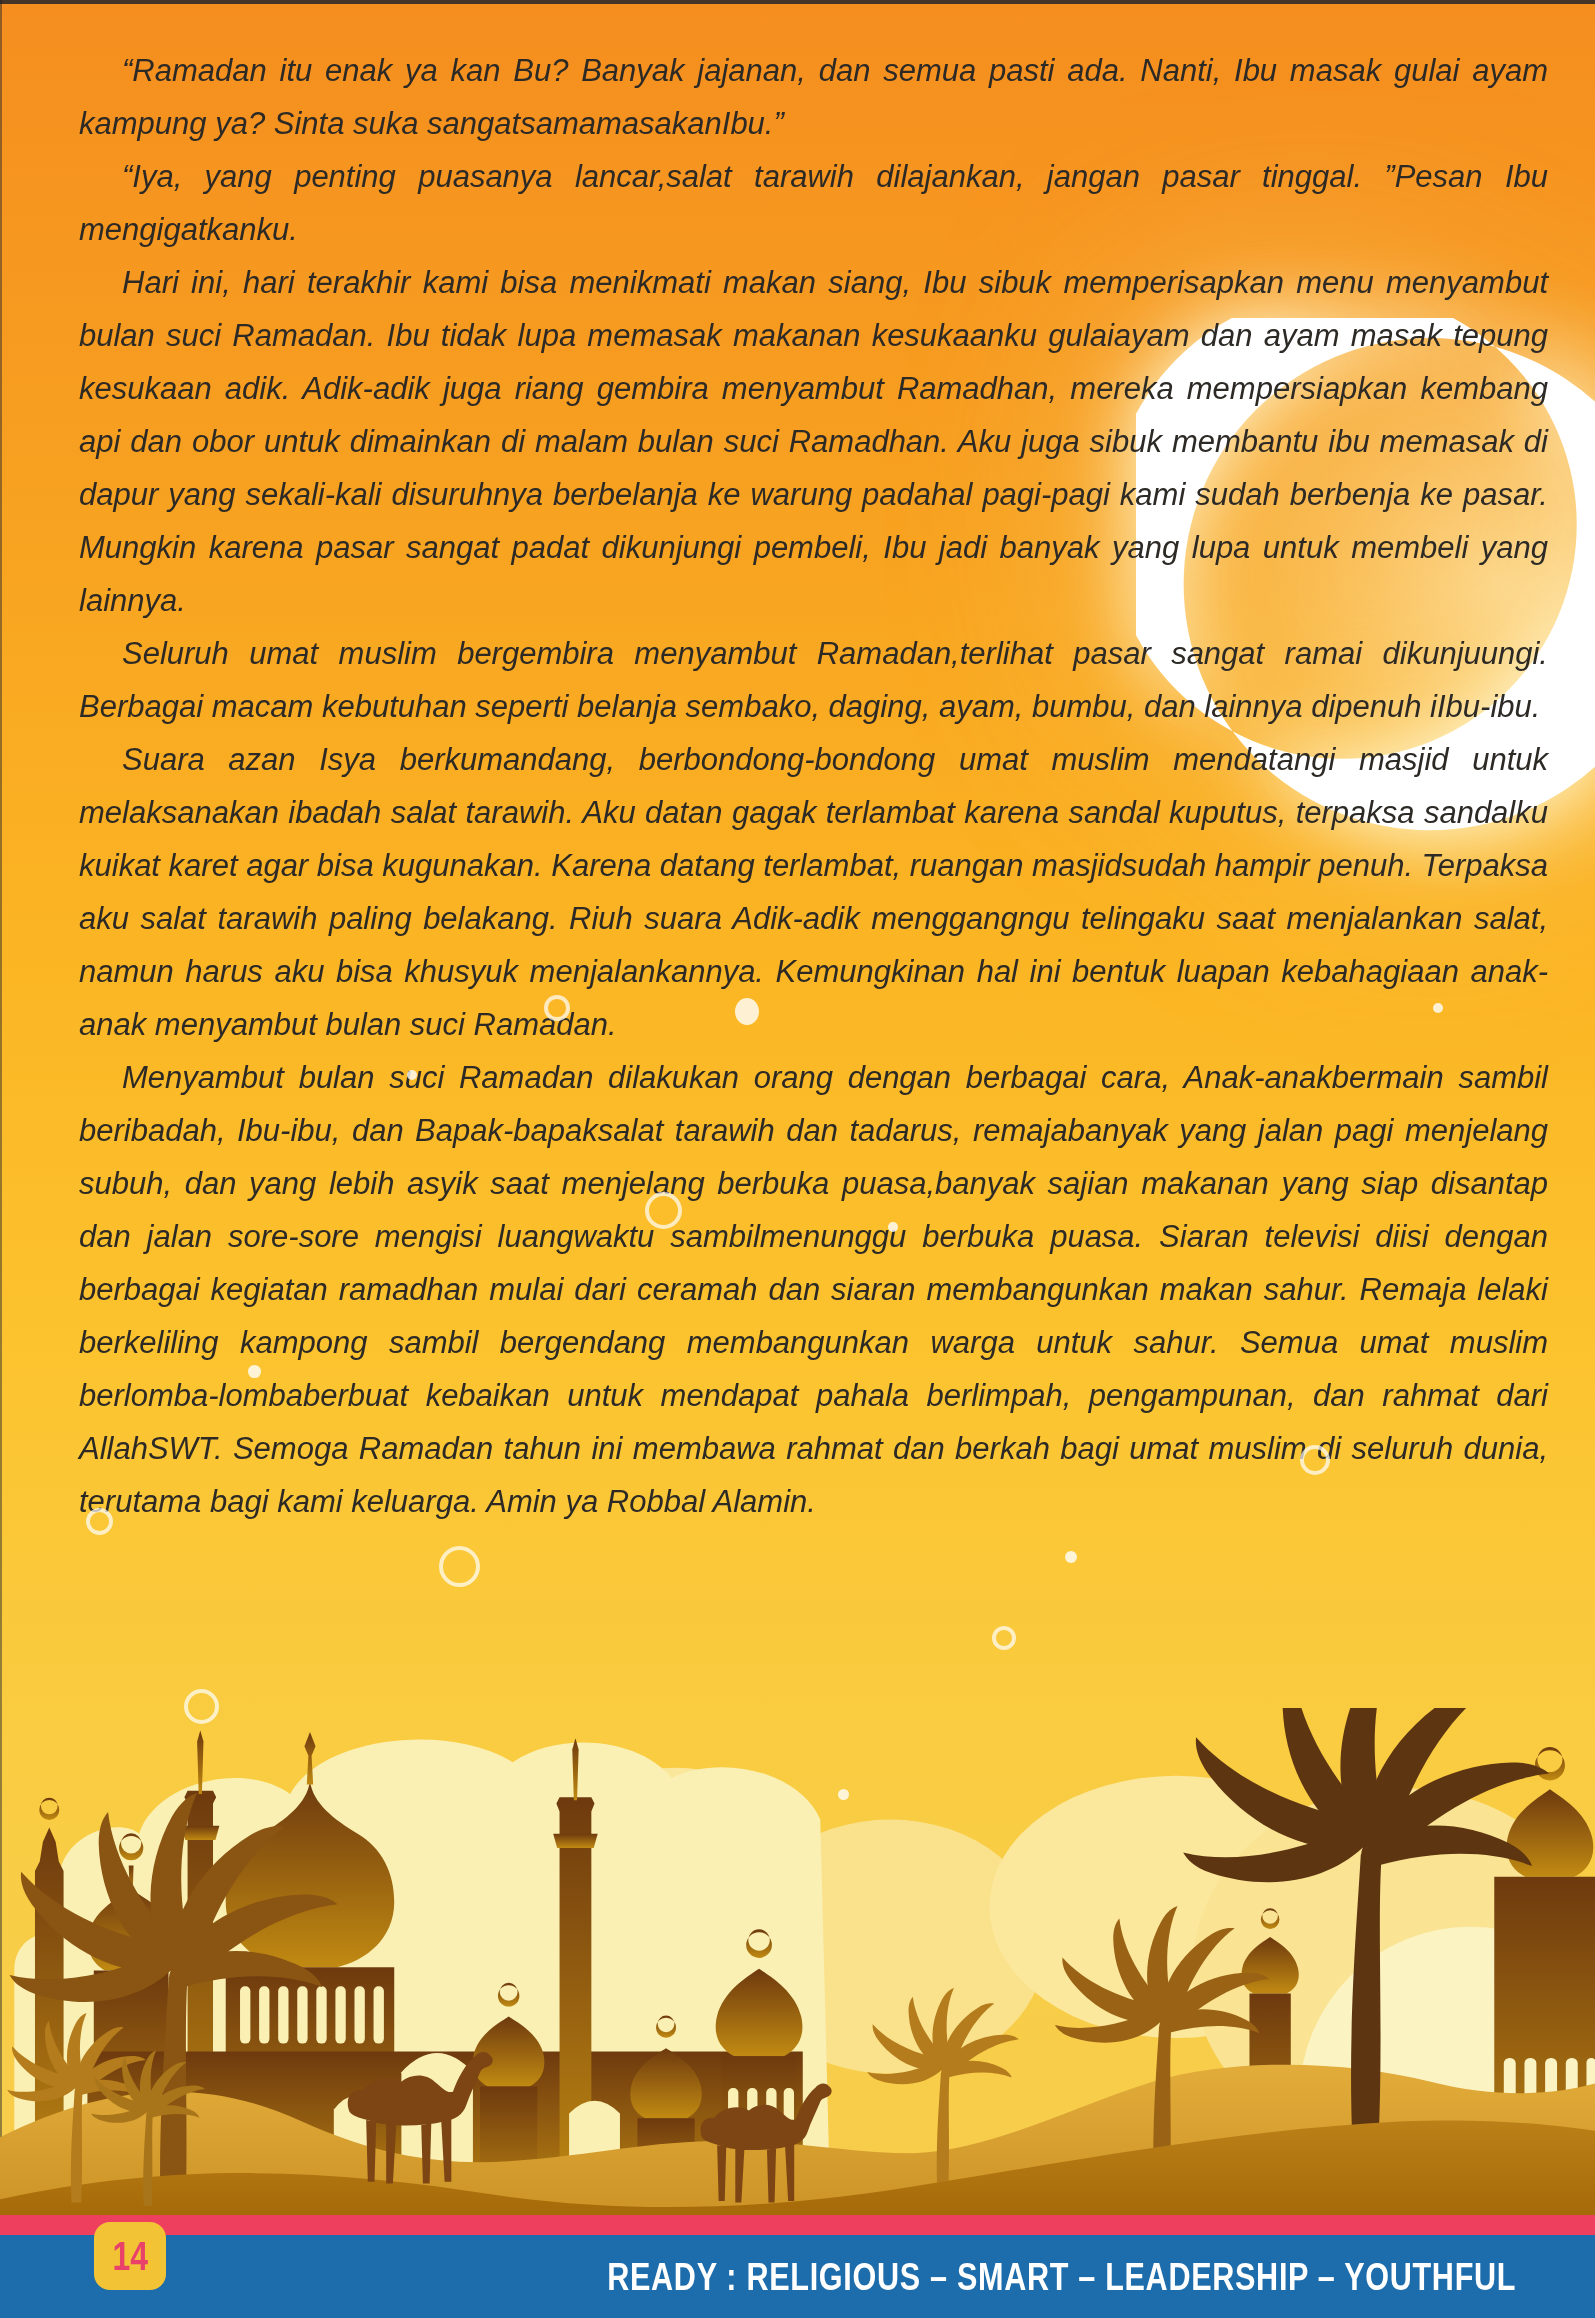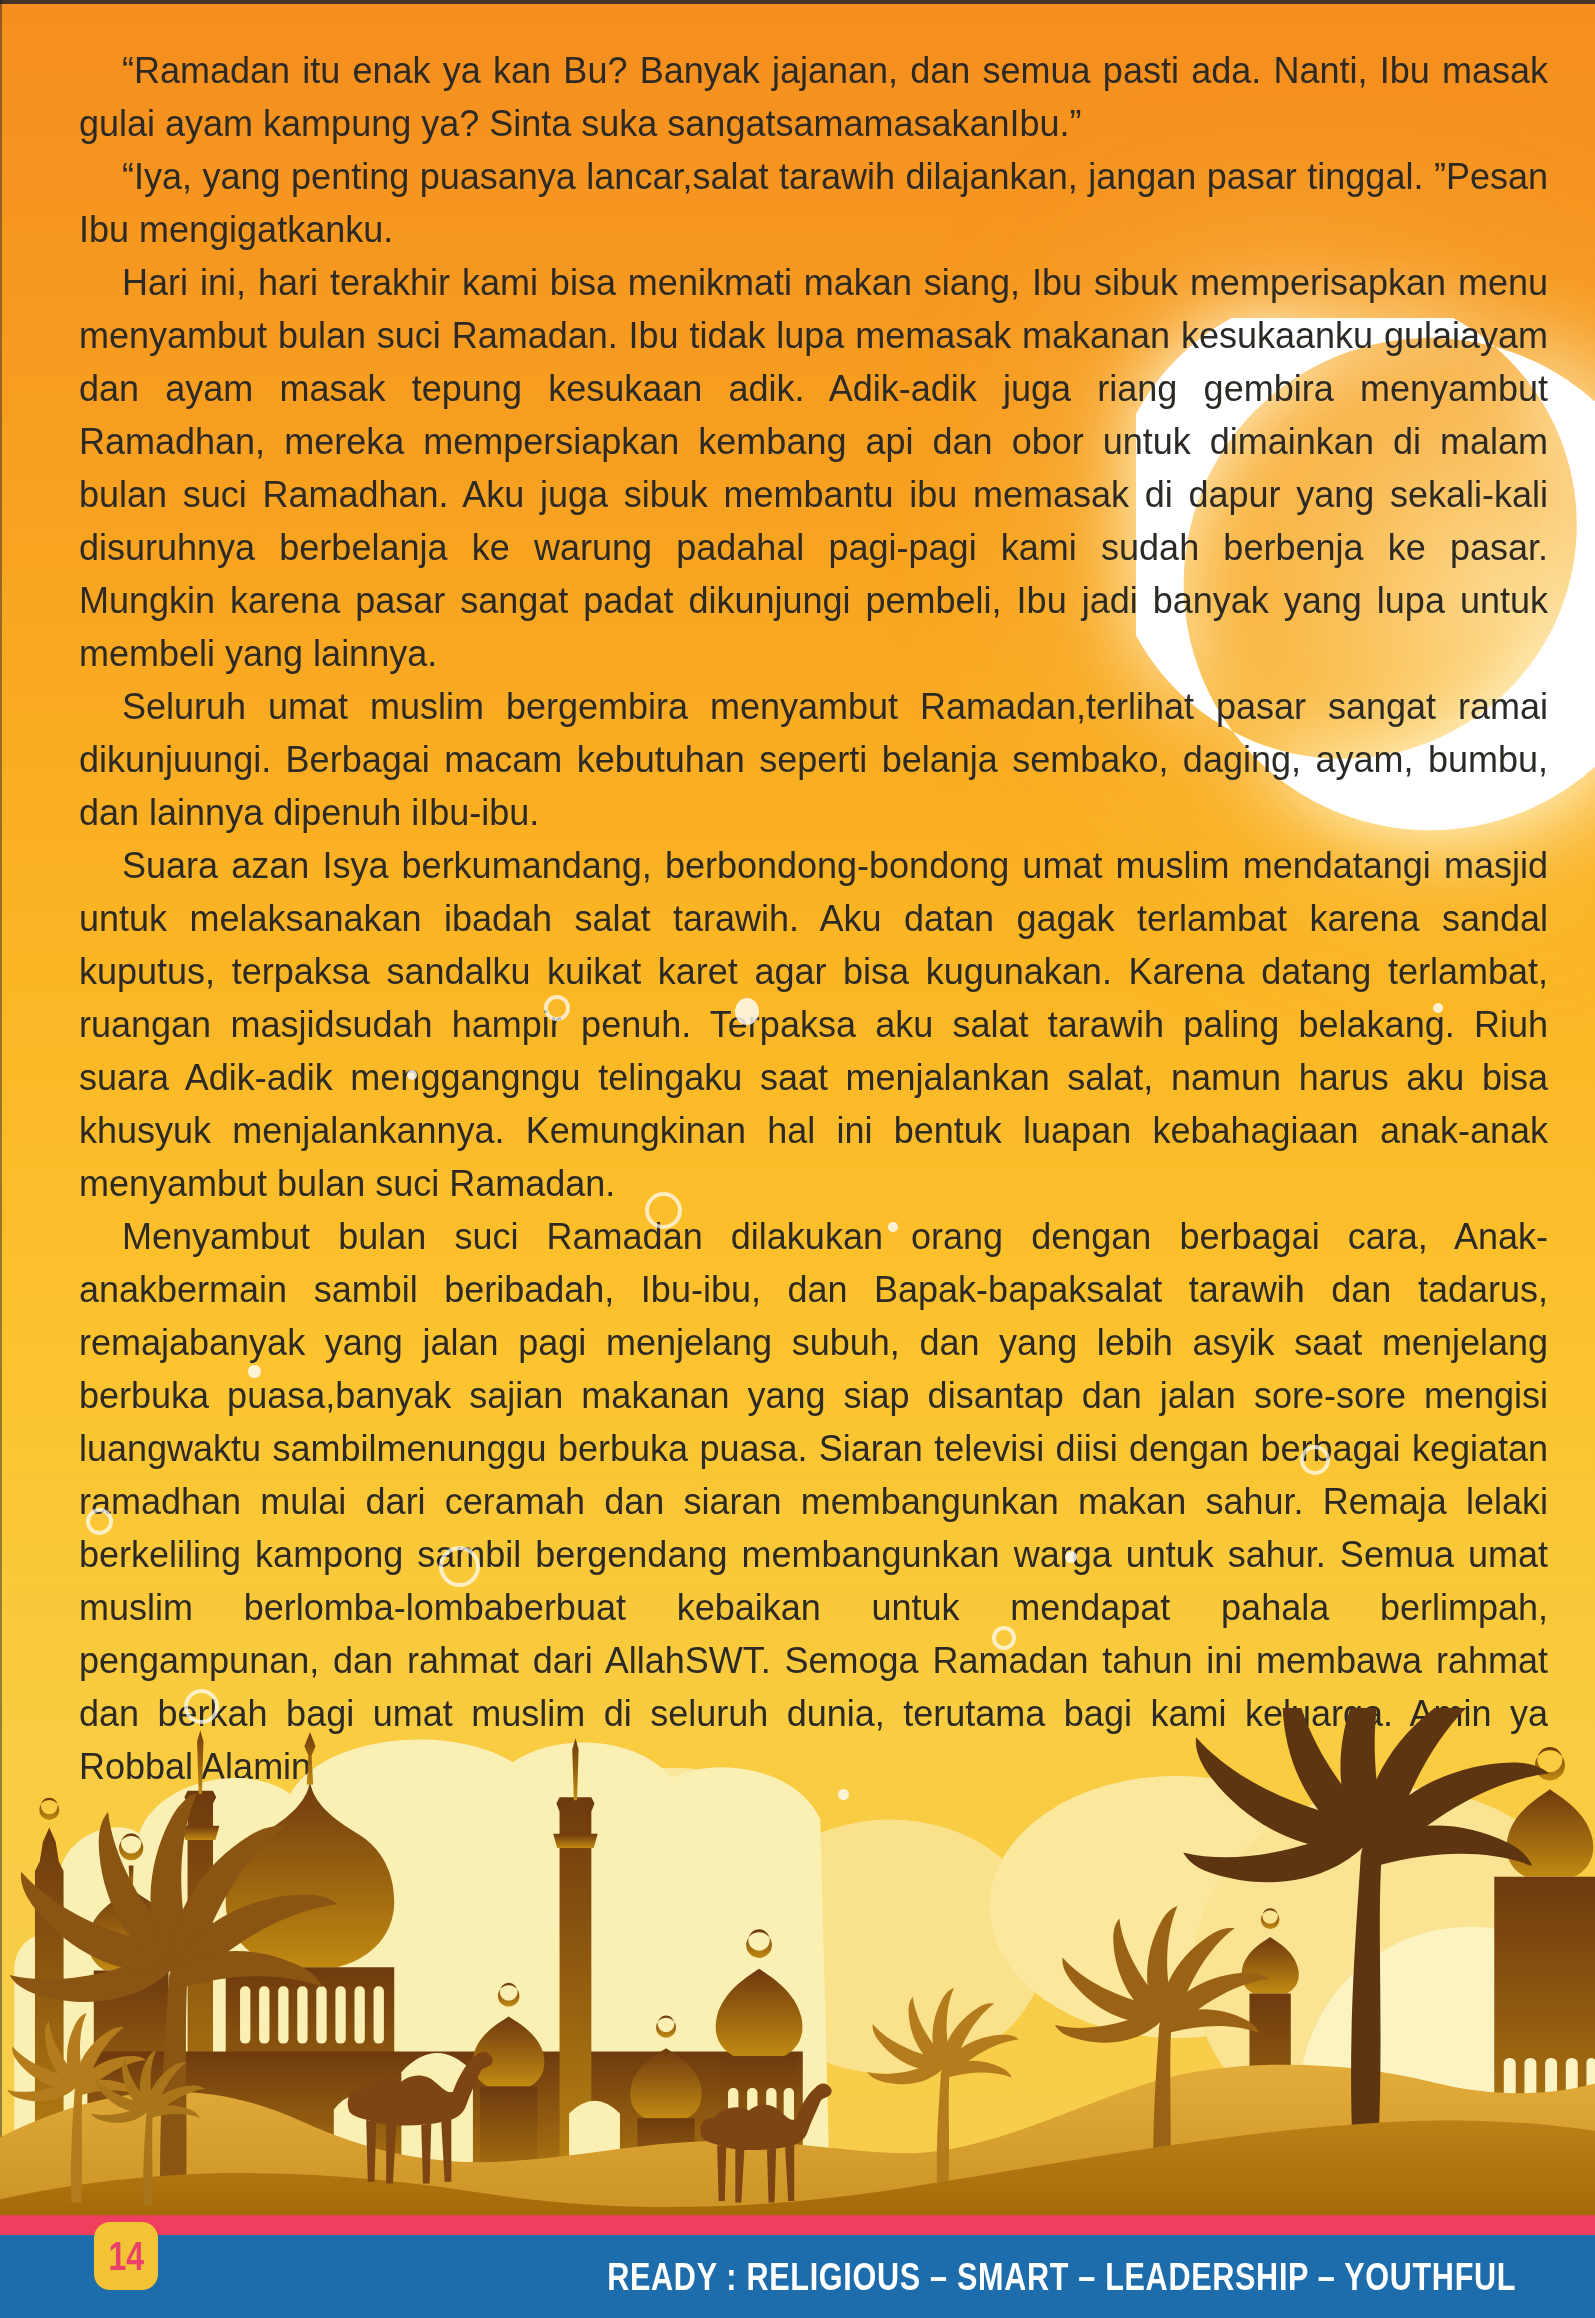--- a/index.html
+++ b/index.html
@@ -7,21 +7,21 @@
     position:relative;width:1596px;height:2319px;overflow:hidden;
     background:linear-gradient(180deg,#F58E1F 0%,#F79E20 18%,#FBB423 40%,#FCC32E 58%,#F9CC41 75%,#F7CD4B 92%,#F2C83F 100%);
     font-family:"Liberation Sans", sans-serif;
   }
   .edge-top{position:absolute;left:0;top:0;width:100%;height:4px;background:rgba(25,30,42,.8);}
   .edge-left{position:absolute;left:0;top:0;width:2.4px;height:100%;background:rgba(25,30,42,.45);}
 
   
   .story{
     position:absolute;left:79px;right:48px;top:44px;
-    color:#2D2A26;font-size:36px;line-height:53px;text-align:justify;
+    color:#2D2A26;font-size:31px;line-height:53px;text-align:justify;font-style:italic;
   }
   .story p{margin:0;text-indent:43px;}
 
   
   .moon-halo{position:absolute;left:1192px;top:278px;width:556px;height:636px;
     background:radial-gradient(circle at 55% 48%,rgba(255,250,215,.55) 0%,rgba(255,245,200,.25) 40%,rgba(255,245,200,0) 70%);
     pointer-events:none;}
   .moon{position:absolute;left:1136px;top:318px;filter:drop-shadow(0 0 36px rgba(255,252,220,.95)) drop-shadow(0 0 95px rgba(255,240,180,.5));}
 
   
@@ -30,21 +30,21 @@
   .dot.fill{background:rgba(255,255,255,.8);}
 
   .scene{position:absolute;left:0;top:1708px;}
 
   
   .footer-stripe{position:absolute;left:0;top:2215px;width:100%;height:20.7px;background:#EF3F5F;}
   .footer-bar{position:absolute;left:0;top:2235px;width:100%;height:83px;background:#1D6CAB;
     display:flex;align-items:center;justify-content:flex-end;}
   .motto{color:#FFFFFF;font-weight:bold;font-size:36px;letter-spacing:0.8px;
     display:inline-block;transform:scaleX(.85) scaleY(1.08);white-space:nowrap;}
-  .page-badge{position:absolute;left:94px;top:2222px;width:64px;height:68px;background:#F2C335;
+  .page-badge{position:absolute;left:94px;top:2222px;width:72px;height:68px;background:#F2C335;
     border-radius:16px;display:flex;align-items:center;justify-content:center;text-align:right;}
   .page-badge span{color:#E8426B;font-weight:bold;font-size:40px;display:inline-block;transform:scaleX(.8);}
 </style>
 </head>
 <body>
 
 <div class="page">
 
   <div class="edge-top"></div>
   <div class="edge-left"></div>

